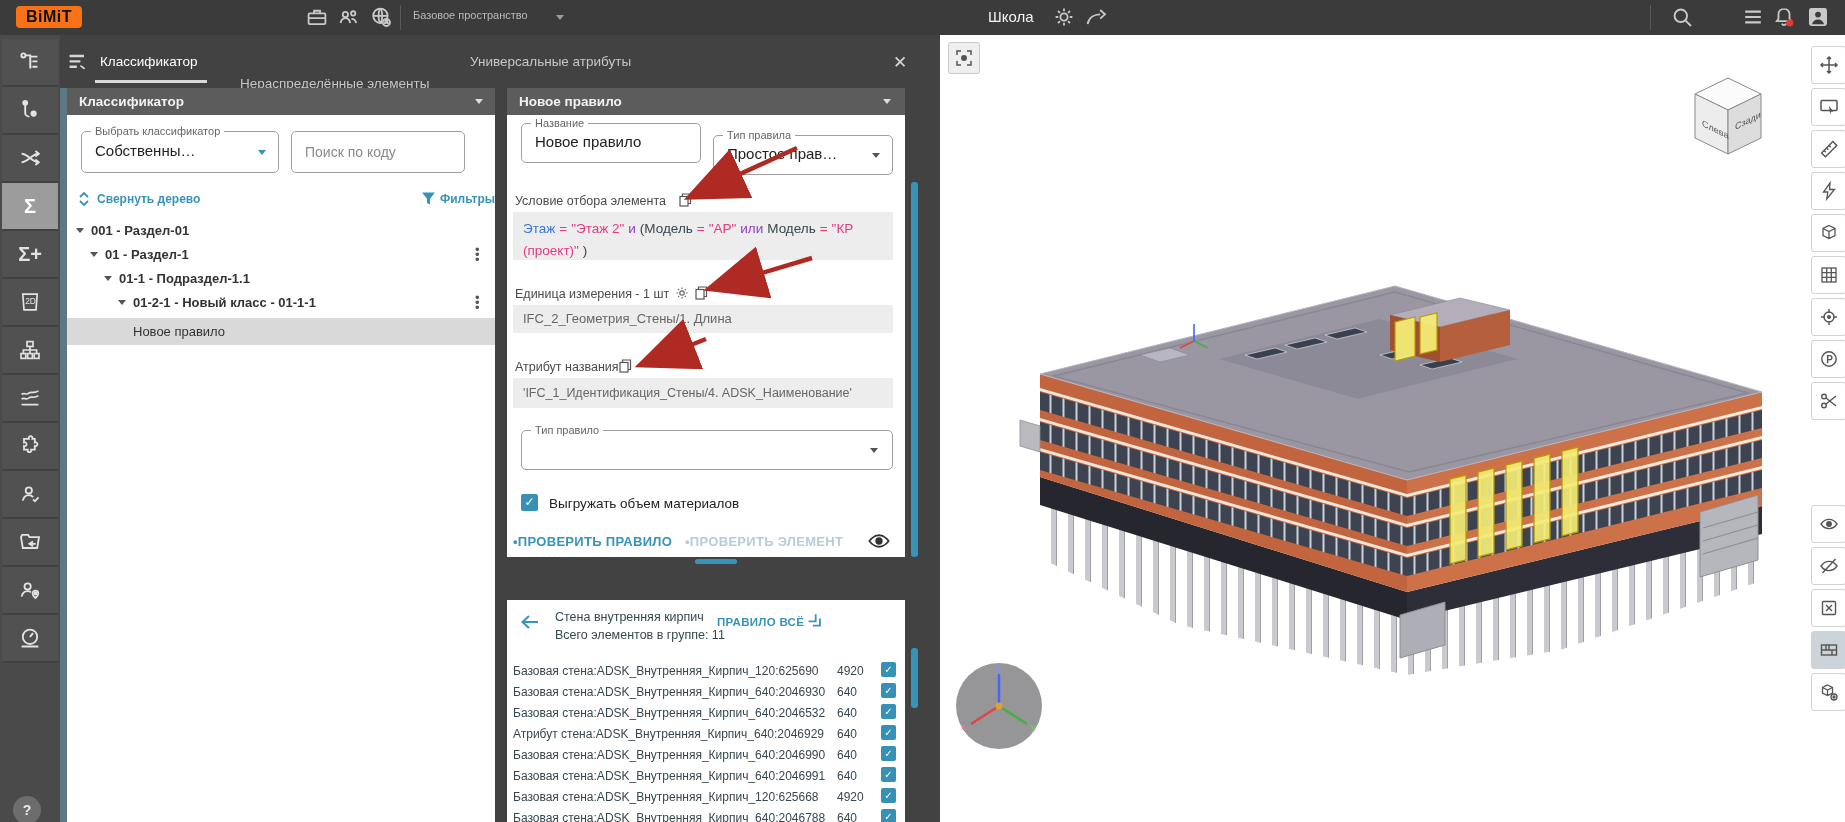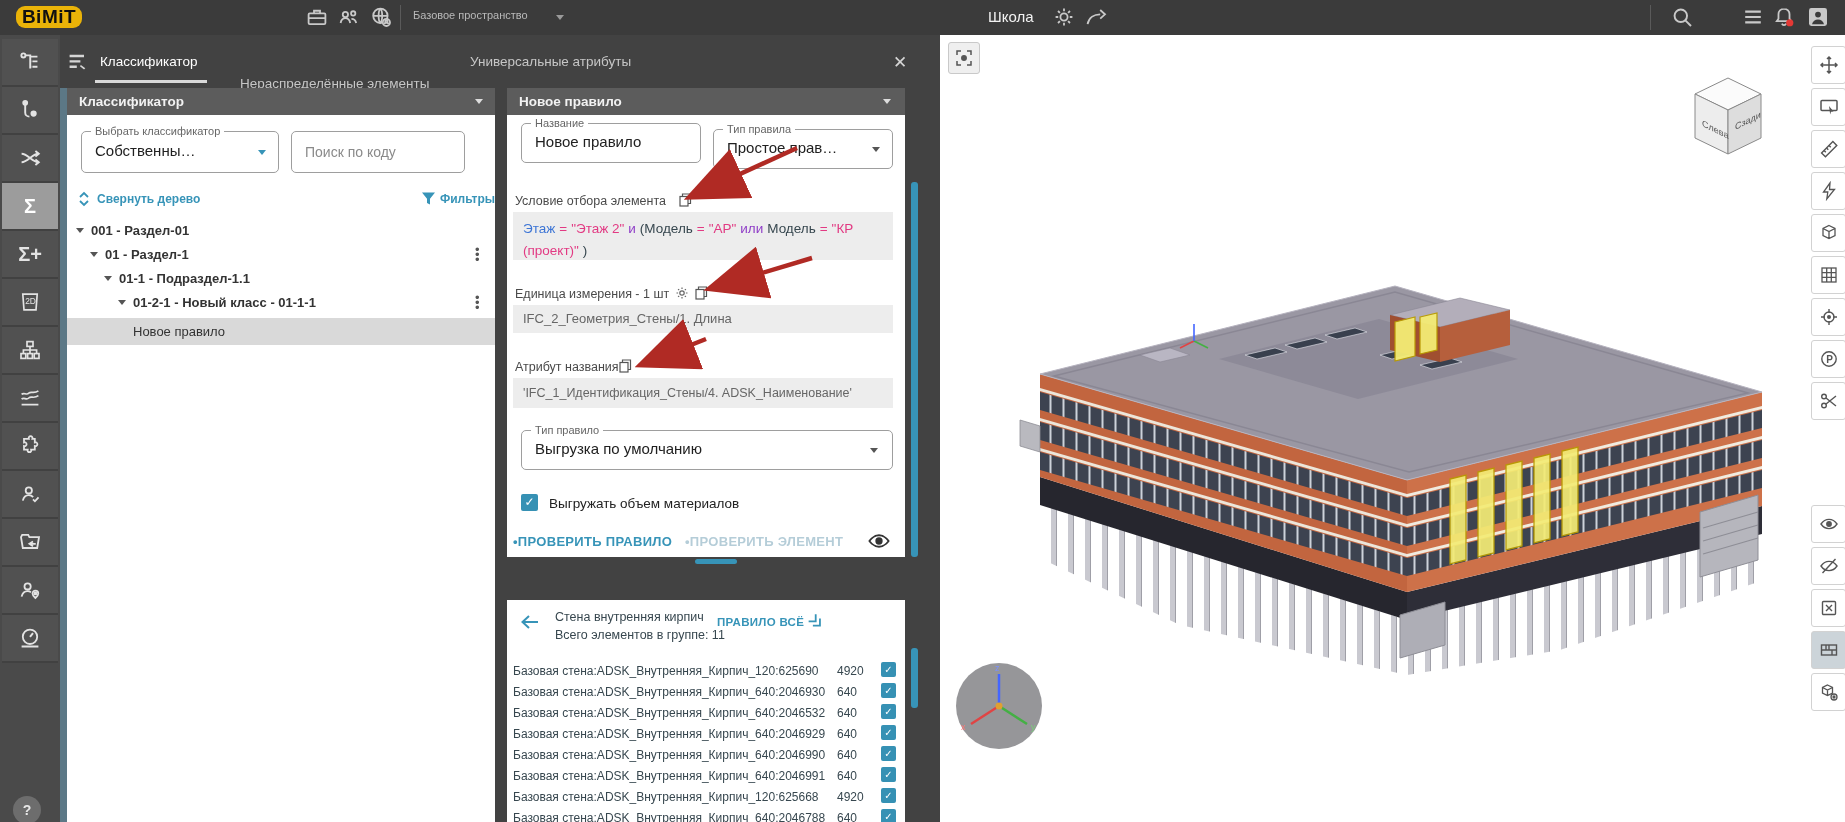--- a/index.html
+++ b/index.html
@@ -1,22 +1,22 @@
 <!DOCTYPE html>
 <html><head>
 <meta charset="utf-8">
 <style>
   html,body{margin:0;padding:0;background:#2b2b2b;}
   #app{position:relative;width:1845px;height:822px;background:#fff;overflow:hidden;
        font-family:"Liberation Sans",sans-serif;-webkit-font-smoothing:antialiased;}
   .abs{position:absolute;}
   
   .topbar{left:0;top:0;width:1845px;height:35px;background:#3b3b3b;color:#cfcfcf;}
-  .logo{left:16px;top:6px;width:66px;height:22px;background:#eab308;color:#111;font-weight:bold;
-        font-size:19px;text-align:center;line-height:22px;letter-spacing:.5px;border-radius:9px;}
+  .logo{left:16px;top:6px;width:66px;height:22px;background:#f97316;color:#111;font-weight:bold;
+        font-size:16px;text-align:center;line-height:22px;letter-spacing:.5px;border-radius:4px;}
   .tbico{width:24px;height:24px;top:5px;}
   .tbsep{top:5px;width:1px;height:25px;background:#5a5a5a;}
   .wslabel{top:9px;font-size:11px;color:#b9b9b9;}
   .caret{width:0;height:0;border-left:4px solid transparent;border-right:4px solid transparent;
          border-top:5px solid #9a9a9a;}
   .title{top:8px;font-size:15px;color:#f2f2f2;}
   
   .sidebar{left:0;top:35px;width:60px;height:787px;background:#4a4a4a;}
   .scell{left:2px;width:56px;height:46px;border-bottom:2px solid #414141;background:#515151;
          display:flex;align-items:center;justify-content:center;color:#e3e3e3;}
@@ -277,21 +277,21 @@
   <div class="abs hd" style="left:507px;top:88px;width:398px;">
     <span style="padding-left:12px;">Новое правило</span>
     <div class="abs caret" style="right:14px;top:11px;border-top-color:#ddd;"></div>
   </div>
   <div class="abs card" style="left:507px;top:115px;width:398px;height:442px;">
 
     <div class="abs fieldset" style="left:14px;top:8px;width:178px;height:38px;">
       <span class="flabel">Название</span>
       <div class="fval" style="padding:9px 0 0 13px;">Новое правило</div>
     </div>
-    <div class="abs fieldset" style="left:206px;top:14px;width:178px;height:38px;">
+    <div class="abs fieldset" style="left:206px;top:20px;width:178px;height:38px;">
       <span class="flabel">Тип правила</span>
       <div class="fval" style="padding:9px 0 0 13px;">Простое прав…</div>
       <div class="abs caret" style="right:12px;top:17px;border-top-color:#555;"></div>
     </div>
 
     <div class="abs lbl" style="left:8px;top:79px;">Условие отбора элемента</div>
     <div class="abs" style="left:172px;top:78px;">
       <svg width="13" height="14" viewBox="0 0 13 14" fill="none" stroke="#555" stroke-width="1.2">
           <rect x="1" y="3.5" width="8" height="9.5"></rect>
           <path d="M3.5 3.5V1h8v9.5H9"></path>
@@ -322,21 +322,20 @@
     <div class="abs" style="left:112px;top:244px;">
       <svg width="13" height="14" viewBox="0 0 13 14" fill="none" stroke="#555" stroke-width="1.2">
           <rect x="1" y="3.5" width="8" height="9.5"></rect>
           <path d="M3.5 3.5V1h8v9.5H9"></path>
         </svg>
     </div>
     <div class="abs vbox" style="left:6px;top:263px;width:380px;height:30px;line-height:30px;padding-left:10px;box-sizing:border-box;font-size:12.5px;">'IFC_1_Идентификация_Стены/4. ADSK_Наименование'</div>
 
     <div class="abs fieldset" style="left:14px;top:315px;width:370px;height:38px;">
       <span class="flabel">Тип правило</span>
-      <div class="fval" style="padding:9px 0 0 13px;">Выгрузка по умолчанию</div>
       <div class="abs caret" style="right:14px;top:17px;border-top-color:#555;"></div>
     </div>
 
     <div class="abs chk" style="left:14px;top:379px;width:17px;height:17px;font-size:12px;line-height:17px;">✓</div>
     <div class="abs" style="left:42px;top:381px;font-size:13.5px;color:#222;">Выгружать объем материалов</div>
 
     <div class="abs btn teal" style="left:6px;top:419px;">•<span>ПРОВЕРИТЬ ПРАВИЛО</span></div>
     <div class="abs btn disabled" style="left:178px;top:419px;">•<span>ПРОВЕРИТЬ ЭЛЕМЕНТ</span></div>
     <div class="abs" style="left:360px;top:414px;">
       <svg width="24" height="24" viewBox="0 0 20 20" fill="none" stroke="#333" stroke-width="1.5">
@@ -384,21 +383,21 @@
     <div class="abs chk" style="left:374px;top:62px;width:15px;height:15px;font-size:10px;line-height:15px;">✓</div>
 
     <div class="abs rowtxt" style="left:6px;top:85px;"><span>Базовая стена:ADSK_Внутренняя_Кирпич_640:2046930</span></div>
     <div class="abs rowtxt" style="left:330px;top:85px;">640</div>
     <div class="abs chk" style="left:374px;top:83px;width:15px;height:15px;font-size:10px;line-height:15px;">✓</div>
 
     <div class="abs rowtxt" style="left:6px;top:106px;"><span>Базовая стена:ADSK_Внутренняя_Кирпич_640:2046532</span></div>
     <div class="abs rowtxt" style="left:330px;top:106px;">640</div>
     <div class="abs chk" style="left:374px;top:104px;width:15px;height:15px;font-size:10px;line-height:15px;">✓</div>
 
-    <div class="abs rowtxt" style="left:6px;top:127px;"><span>Базовая стена:ADSK_Внутренняя_Кирпич_640:2046929</span></div>
+    <div class="abs rowtxt" style="left:6px;top:127px;"><span>Атрибут стена:ADSK_Внутренняя_Кирпич_640:2046929</span></div>
     <div class="abs rowtxt" style="left:330px;top:127px;">640</div>
     <div class="abs chk" style="left:374px;top:125px;width:15px;height:15px;font-size:10px;line-height:15px;">✓</div>
 
     <div class="abs rowtxt" style="left:6px;top:148px;"><span>Базовая стена:ADSK_Внутренняя_Кирпич_640:2046990</span></div>
     <div class="abs rowtxt" style="left:330px;top:148px;">640</div>
     <div class="abs chk" style="left:374px;top:146px;width:15px;height:15px;font-size:10px;line-height:15px;">✓</div>
 
     <div class="abs rowtxt" style="left:6px;top:169px;"><span>Базовая стена:ADSK_Внутренняя_Кирпич_640:2046991</span></div>
     <div class="abs rowtxt" style="left:330px;top:169px;">640</div>
     <div class="abs chk" style="left:374px;top:167px;width:15px;height:15px;font-size:10px;line-height:15px;">✓</div>

